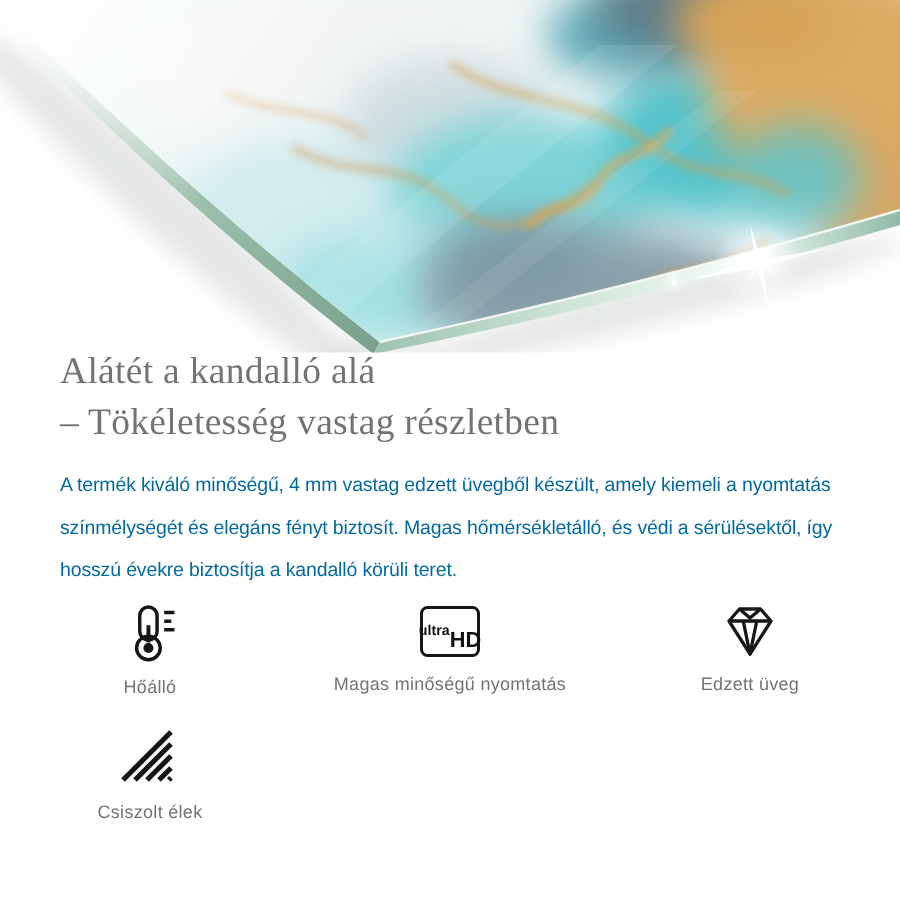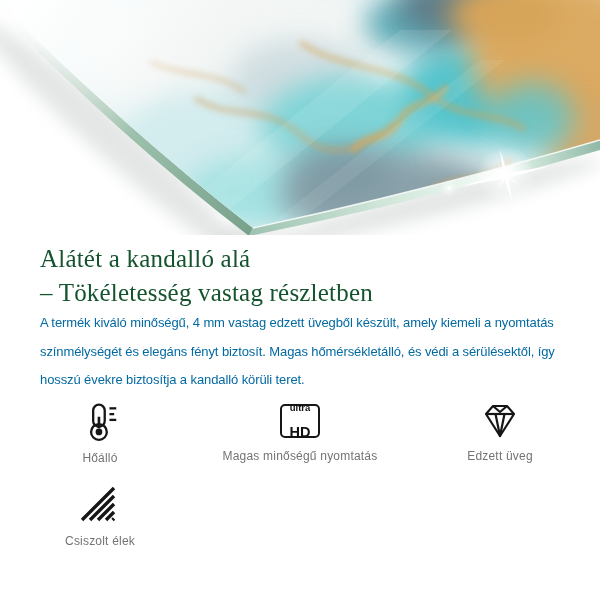--- a/index.html
+++ b/index.html
@@ -1,31 +1,31 @@
 <!DOCTYPE html>
 <html><head>
 <meta charset="utf-8">
 <style>
   html,body{margin:0;padding:0;background:#ffffff;}
   .canvas{position:relative;width:600px;height:600px;background:#ffffff;overflow:hidden;
           font-family:"Liberation Sans","DejaVu Sans",sans-serif;}
   .hero{position:absolute;top:0;left:0;width:600px;height:235px;}
-  .title{position:absolute;left:40px;top:242px;margin:0;
+  .title{position:absolute;left:40px;top:231px;margin:0;
          font-family:"Liberation Serif","DejaVu Serif",serif;font-weight:400;
-         font-size:25px;line-height:34px;color:#14532d;letter-spacing:0.2px;}
+         font-size:25px;line-height:34px;color:#737373;letter-spacing:0.2px;}
   .desc{position:absolute;left:40px;top:309px;margin:0;width:540px;
         font-size:13px;line-height:28.5px;color:#0369a1;letter-spacing:-0.1px;}
   .desc span{display:block;white-space:nowrap;}
   .features{position:absolute;left:0;top:401px;width:600px;display:grid;
             grid-template-columns:repeat(3,1fr);grid-auto-rows:62px;row-gap:23px;}
   .feature{display:flex;flex-direction:column;align-items:center;}
   .ficon{height:45px;display:flex;align-items:center;justify-content:center;}
   .flabel{margin-top:8px;font-size:12px;color:#737373;letter-spacing:0.2px;white-space:nowrap;}
   .uhd{box-sizing:border-box;width:40px;height:34px;border:2.5px solid #161616;border-radius:5px;
-       display:flex;flex-direction:column;align-items:center;justify-content:center;line-height:1;color:#111;}
+       display:flex;flex-direction:row;align-items:center;justify-content:center;line-height:1;color:#111;}
   .uhd .t{font-size:9.5px;font-weight:700;}
   .uhd .b{font-size:14.5px;font-weight:700;margin-top:13px;}
   svg.icon{display:block;}
 </style>
 </head>
 <body>
 
 <div class="canvas">
 
   <div class="hero">

